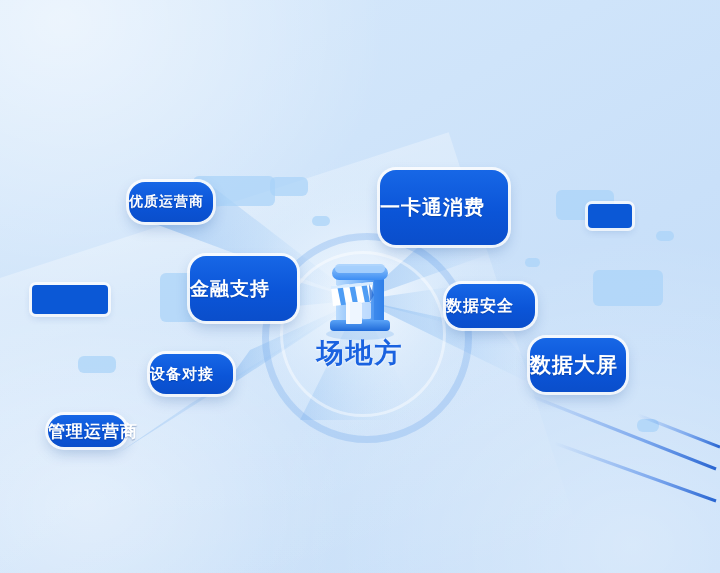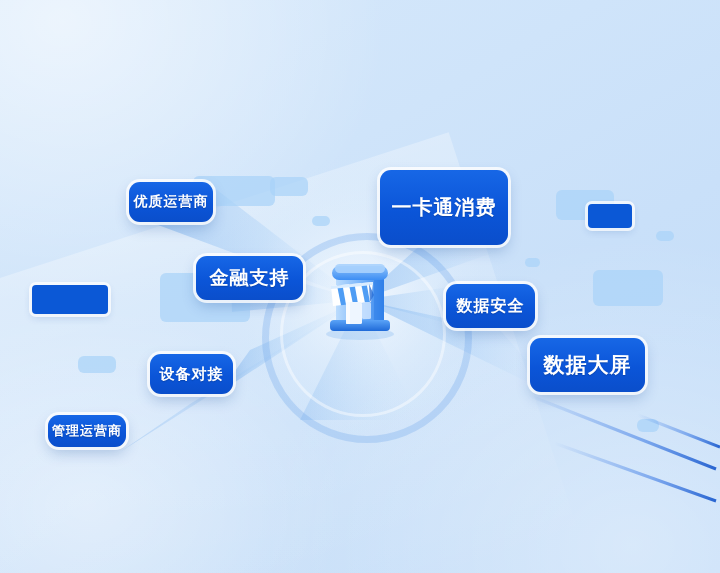--- a/index.html
+++ b/index.html
@@ -112,22 +112,21 @@
   }
 
   
   .node {
     position: absolute;
     background: linear-gradient(180deg, #1767e6 0%, #0b55d8 55%, #0a4ecb 100%);
     color: #ffffff;
     font-weight: bold;
     display: flex;
     align-items: center;
-    justify-content: center;
-    border-radius: 11px;
+    border-radius: 16px;
     box-shadow: 0 0 0 3px rgba(255,255,255,.80), 0 6px 14px rgba(18,70,150,.26);
     white-space: nowrap;
     letter-spacing: 1px;
     text-shadow: 0 1px 1px rgba(0,40,110,.35);
     cursor: pointer;
   }
 
   
   .accent-lines {
     position: absolute;
@@ -237,41 +236,42 @@
         <path d="M20 42 L62 38 L62 41 L20 45 Z" fill="#d9ecff"></path>
         <path d="M58 40 L63 51 L59 58 Z" fill="#2a6fd6" opacity="0.8"></path>
       </g>
 
       <rect x="35" y="58" width="16" height="22" rx="1.5" fill="#eef6ff"></rect>
       <rect x="51" y="58" width="9" height="17" rx="1.5" fill="#d6e9ff" opacity="0.8"></rect>
       <rect x="35" y="58" width="4" height="22" fill="#ffffff" opacity="0.7"></rect>
     </svg>
   </div>
 
+  <div class="hub-title">场地方</div>
 
   <div id="node-layer">
       <div class="node" style="left: 129px; top: 182px; width: 84px; height: 40px; font-size: 14px;">
         <span>优质运营商</span>
       </div>
-      <div class="node" style="left: 196px; top: 256px; width: 107px; height: 44px; font-size: 19px;">
+      <div class="node" style="left: 190px; top: 256px; width: 107px; height: 65px; font-size: 19px;">
         <span>金融支持</span>
       </div>
       <div class="node" style="left: 380px; top: 170px; width: 128px; height: 75px; font-size: 20px;">
         <span>一卡通消费</span>
       </div>
       <div class="node" style="left: 430px; top: 284px; width: 89px; height: 44px; font-size: 16px; margin-left: 16px;">
         <span>数据安全</span>
       </div>
-      <div class="node" style="left: 530px; top: 338px; width: 115px; height: 54px; font-size: 21px;">
+      <div class="node" style="left: 530px; top: 338px; width: 96px; height: 54px; font-size: 21px;">
         <span>数据大屏</span>
       </div>
       <div class="node" style="left: 150px; top: 354px; width: 83px; height: 40px; font-size: 15px;">
         <span>设备对接</span>
       </div>
-      <div class="node" style="left: 48px; top: 415px; width: 78px; height: 32px; font-size: 13px;">
+      <div class="node" style="left: 48px; top: 415px; width: 78px; height: 32px; font-size: 17px;">
         <span>管理运营商</span>
       </div>
     </div>
 
   <svg class="accent-lines" viewBox="0 0 200 140">
     <defs>
       <linearGradient id="lineG" x1="0" y1="0" x2="1" y2="0">
         <stop offset="0%" stop-color="#1a62e0" stop-opacity="0"></stop>
         <stop offset="60%" stop-color="#1a62e0" stop-opacity="0.45"></stop>
         <stop offset="100%" stop-color="#0b4ec9" stop-opacity="0.85"></stop>

